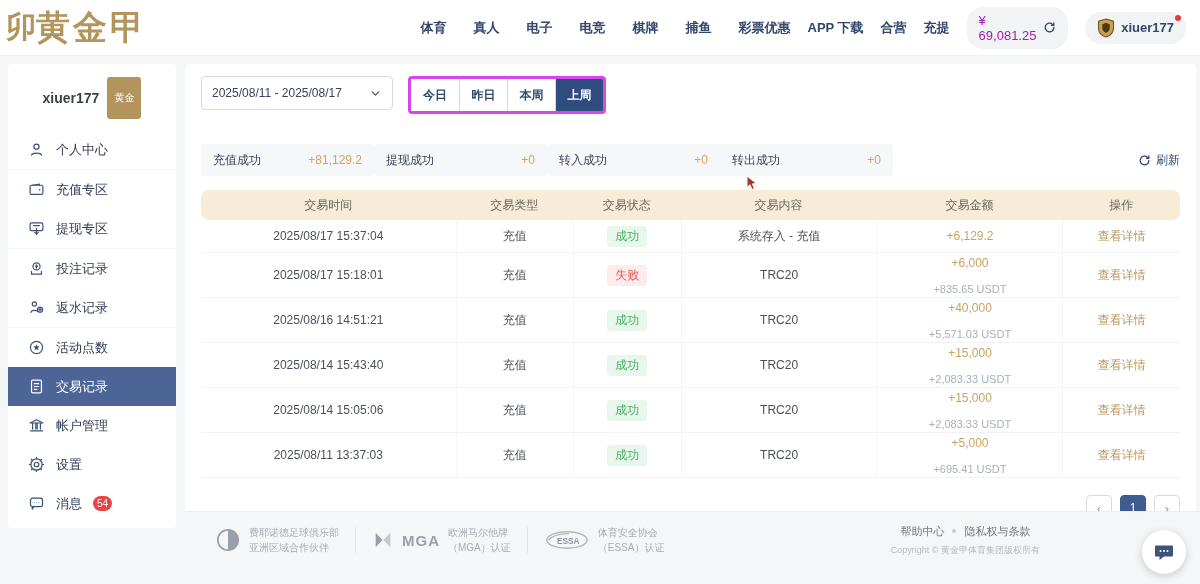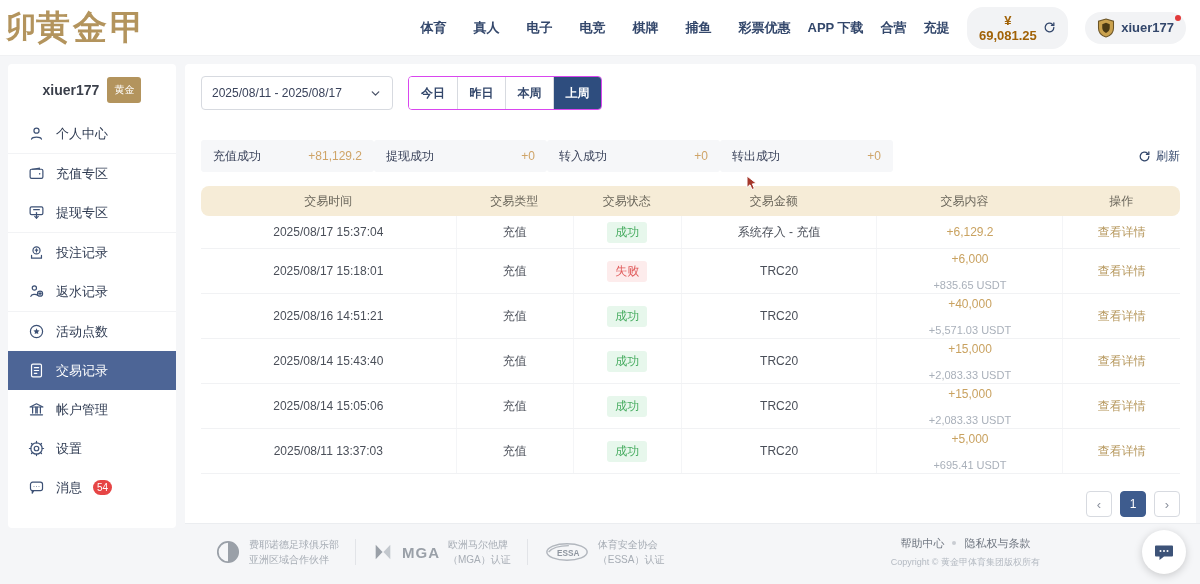--- a/index.html
+++ b/index.html
@@ -9,45 +9,45 @@
   
   .header { display:flex; align-items:center; height:56px; background:#fff; padding:0 14px; border-bottom:1px solid #f0f1f3; }
   .logo { display:flex; align-items:center; width:150px; }
   .logo-mark { font-size:30px; font-weight:700; color:#b3945d; margin-left:-8px; }
   .logo-text { font-size:34px; font-weight:700; color:#b3945d; letter-spacing:3px; }
   .nav { display:flex; gap:27px; margin-left:260px; margin-right:auto; }
   .nav-item { font-size:13px; font-weight:700; color:#33476b; cursor:pointer; white-space:nowrap; }
   .header-right { display:flex; align-items:center; gap:17px; }
   .hlink { font-size:13px; font-weight:700; color:#33476b; cursor:pointer; white-space:nowrap; }
   .pill { display:flex; align-items:center; gap:6px; background:#f2f3f5; border-radius:16px; padding:6px 12px; }
-  .balance-val { font-size:13px; font-weight:700; color:#a16207;text-align:center; }
+  .balance-val { font-size:13px; font-weight:400; color:#a21caf; }
   .user-pill { position:relative; }
   .user-name { font-size:13px; font-weight:700; color:#33476b; }
   .red-dot { position:absolute; top:3px; right:5px; width:6px; height:6px; border-radius:50%; background:#e23b3b; }
   .icon-svg { display:block; }
 
   
   .content { display:flex; align-items:flex-start; }
   .sidebar { width:168px; margin:8px 0 0 8px; background:#fff; border-radius:4px; height:464px; }
   .user-row { display:flex; align-items:center; justify-content:center; gap:8px; padding:13px 0 11px 0; }
   .side-name { font-size:14px; font-weight:700; color:#3a3f4a; }
-  .level-badge { background:#b3945d; color:#fff; font-size:10px; padding:6px 7px; border-radius:3px; }
+  .level-badge { background:#b3945d; color:#fff; font-size:10px; padding:14px 7px; border-radius:3px; }
   .menu-item { display:flex; align-items:center; gap:11px; height:39px; padding-left:20px; font-size:13px; color:#2f3b52; cursor:pointer; }
   .menu-item .mi-icon { width:17px; height:17px; color:#3d5175; }
   .menu-item.active { background:#4d6596; color:#fff; }
   .menu-item.active .mi-icon { color:#fff; }
   .menu-divider { height:1px; background:#f2f3f5; margin:0 0; }
   .count-badge { background:#e64545; color:#fff; font-size:10px; min-width:17px; height:15px; line-height:15px; text-align:center; border-radius:8px; padding:0 4px; }
 
   .main { flex:1; margin:8px 4px 0 9px; background:#fff; border-radius:4px; padding:12px 16px 10px 16px; min-height:464px; }
 
   
   .filter-row { display:flex; gap:15px; margin-bottom:30px; }
   .date-select { width:192px; height:34px; border:1px solid #d7dae0; border-radius:4px; display:flex; align-items:center; justify-content:space-between; padding:0 10px; font-size:12px; color:#39425a; cursor:pointer; }
-  .tabs { display:flex; border:1px solid #d946ef; border-radius:4px; overflow:hidden; }
+  .tabs { display:flex; border:3px solid #d946ef; border-radius:4px; overflow:hidden; }
   .tab { width:48px; height:32px; line-height:32px; text-align:center; font-size:12px; font-weight:700; color:#33476b; border-left:1px solid #d7dae0; cursor:pointer; background:#fff; }
   .tab:first-child { border-left:none; }
   .tab.active { background:#2e4d7e; color:#fff; }
 
   
   .summary-row { display:flex; align-items:center; margin-bottom:14px; }
   .chip { width:173px; height:32px; background:#f6f7f9; border-radius:3px; display:flex; justify-content:space-between; align-items:center; padding:0 12px; font-size:12px; }
   .chip-label { color:#39425a; }
   .chip-value { color:#cfa468; }
   .refresh-btn { margin-left:auto; display:flex; gap:5px; align-items:center; color:#33476b; font-size:12px; cursor:pointer; }
@@ -66,21 +66,21 @@
   .amount-main { color:#c9a260; font-size:12px; }
   .amount-sub { color:#a9b0ba; font-size:11px; margin-top:13px;text-align:center; }
   .amount-sub:empty { display:none; }
   .detail-link { color:#b6975c; font-size:12px; cursor:pointer; }
 
   .pagination { display:flex; gap:8px; justify-content:flex-end; margin-top:17px; }
   .page-btn { width:26px; height:26px; border:1px solid #d7dae0; border-radius:4px; background:#fff; color:#8a909c; display:flex; align-items:center; justify-content:center; font-size:13px; cursor:pointer; }
   .page-btn.current { background:#3e5c8e; color:#fff; border-color:#3e5c8e; font-size:12px; }
 
   
-  .footer { position:absolute; left:185px; right:0; bottom:4px; height:57px; border-top:1px solid #ebedf0; display:flex; align-items:center; padding:0 30px; background:#f5f6f8; }
+  .footer { position:absolute; left:185px; right:0; bottom:16px; height:57px; border-top:1px solid #ebedf0; display:flex; align-items:center; padding:0 30px; background:#f5f6f8; }
   .partners { display:flex; align-items:center; gap:16px; }
   .partner { display:flex; align-items:center; gap:8px; }
   .partner-logo-text { font-size:15px; font-weight:700; color:#9aa0a8; letter-spacing:1px; }
   .partner-text { font-size:10px; line-height:1.5; color:#a7adb5; }
   .p-divider { width:1px; height:26px; background:#e2e4e8; }
   .footer-right { margin-left:auto; margin-right:130px; text-align:center; }
   .f-links { display:flex; gap:8px; justify-content:center; align-items:center; font-size:11px; color:#6f7680; }
   .f-link { cursor:pointer; }
   .f-sep { width:4px; height:4px; background:#c9cdd3; border-radius:50%; }
   .copyright { font-size:9px; color:#b4bac2; margin-top:5px; }
@@ -294,22 +294,22 @@
               </svg>
             </span>
           <span>刷新</span>
         </div>
       </div>
 
       <div class="thead">
         <div class="th c-time">交易时间</div>
         <div class="th c-type">交易类型</div>
         <div class="th c-status">交易状态</div>
+        <div class="th c-content">交易内容</div>
         <div class="th c-amount">交易金额</div>
-        <div class="th c-content">交易内容</div>
         <div class="th c-action">操作</div>
       </div>
 
       <div class="t-row compact">
         <div class="td c-time">2025/08/17 15:37:04</div>
         <div class="td c-type">充值</div>
         <div class="td c-status">
             <span class="badge success">成功</span>
           </div>
         <div class="td c-content">系统存入 - 充值</div>

